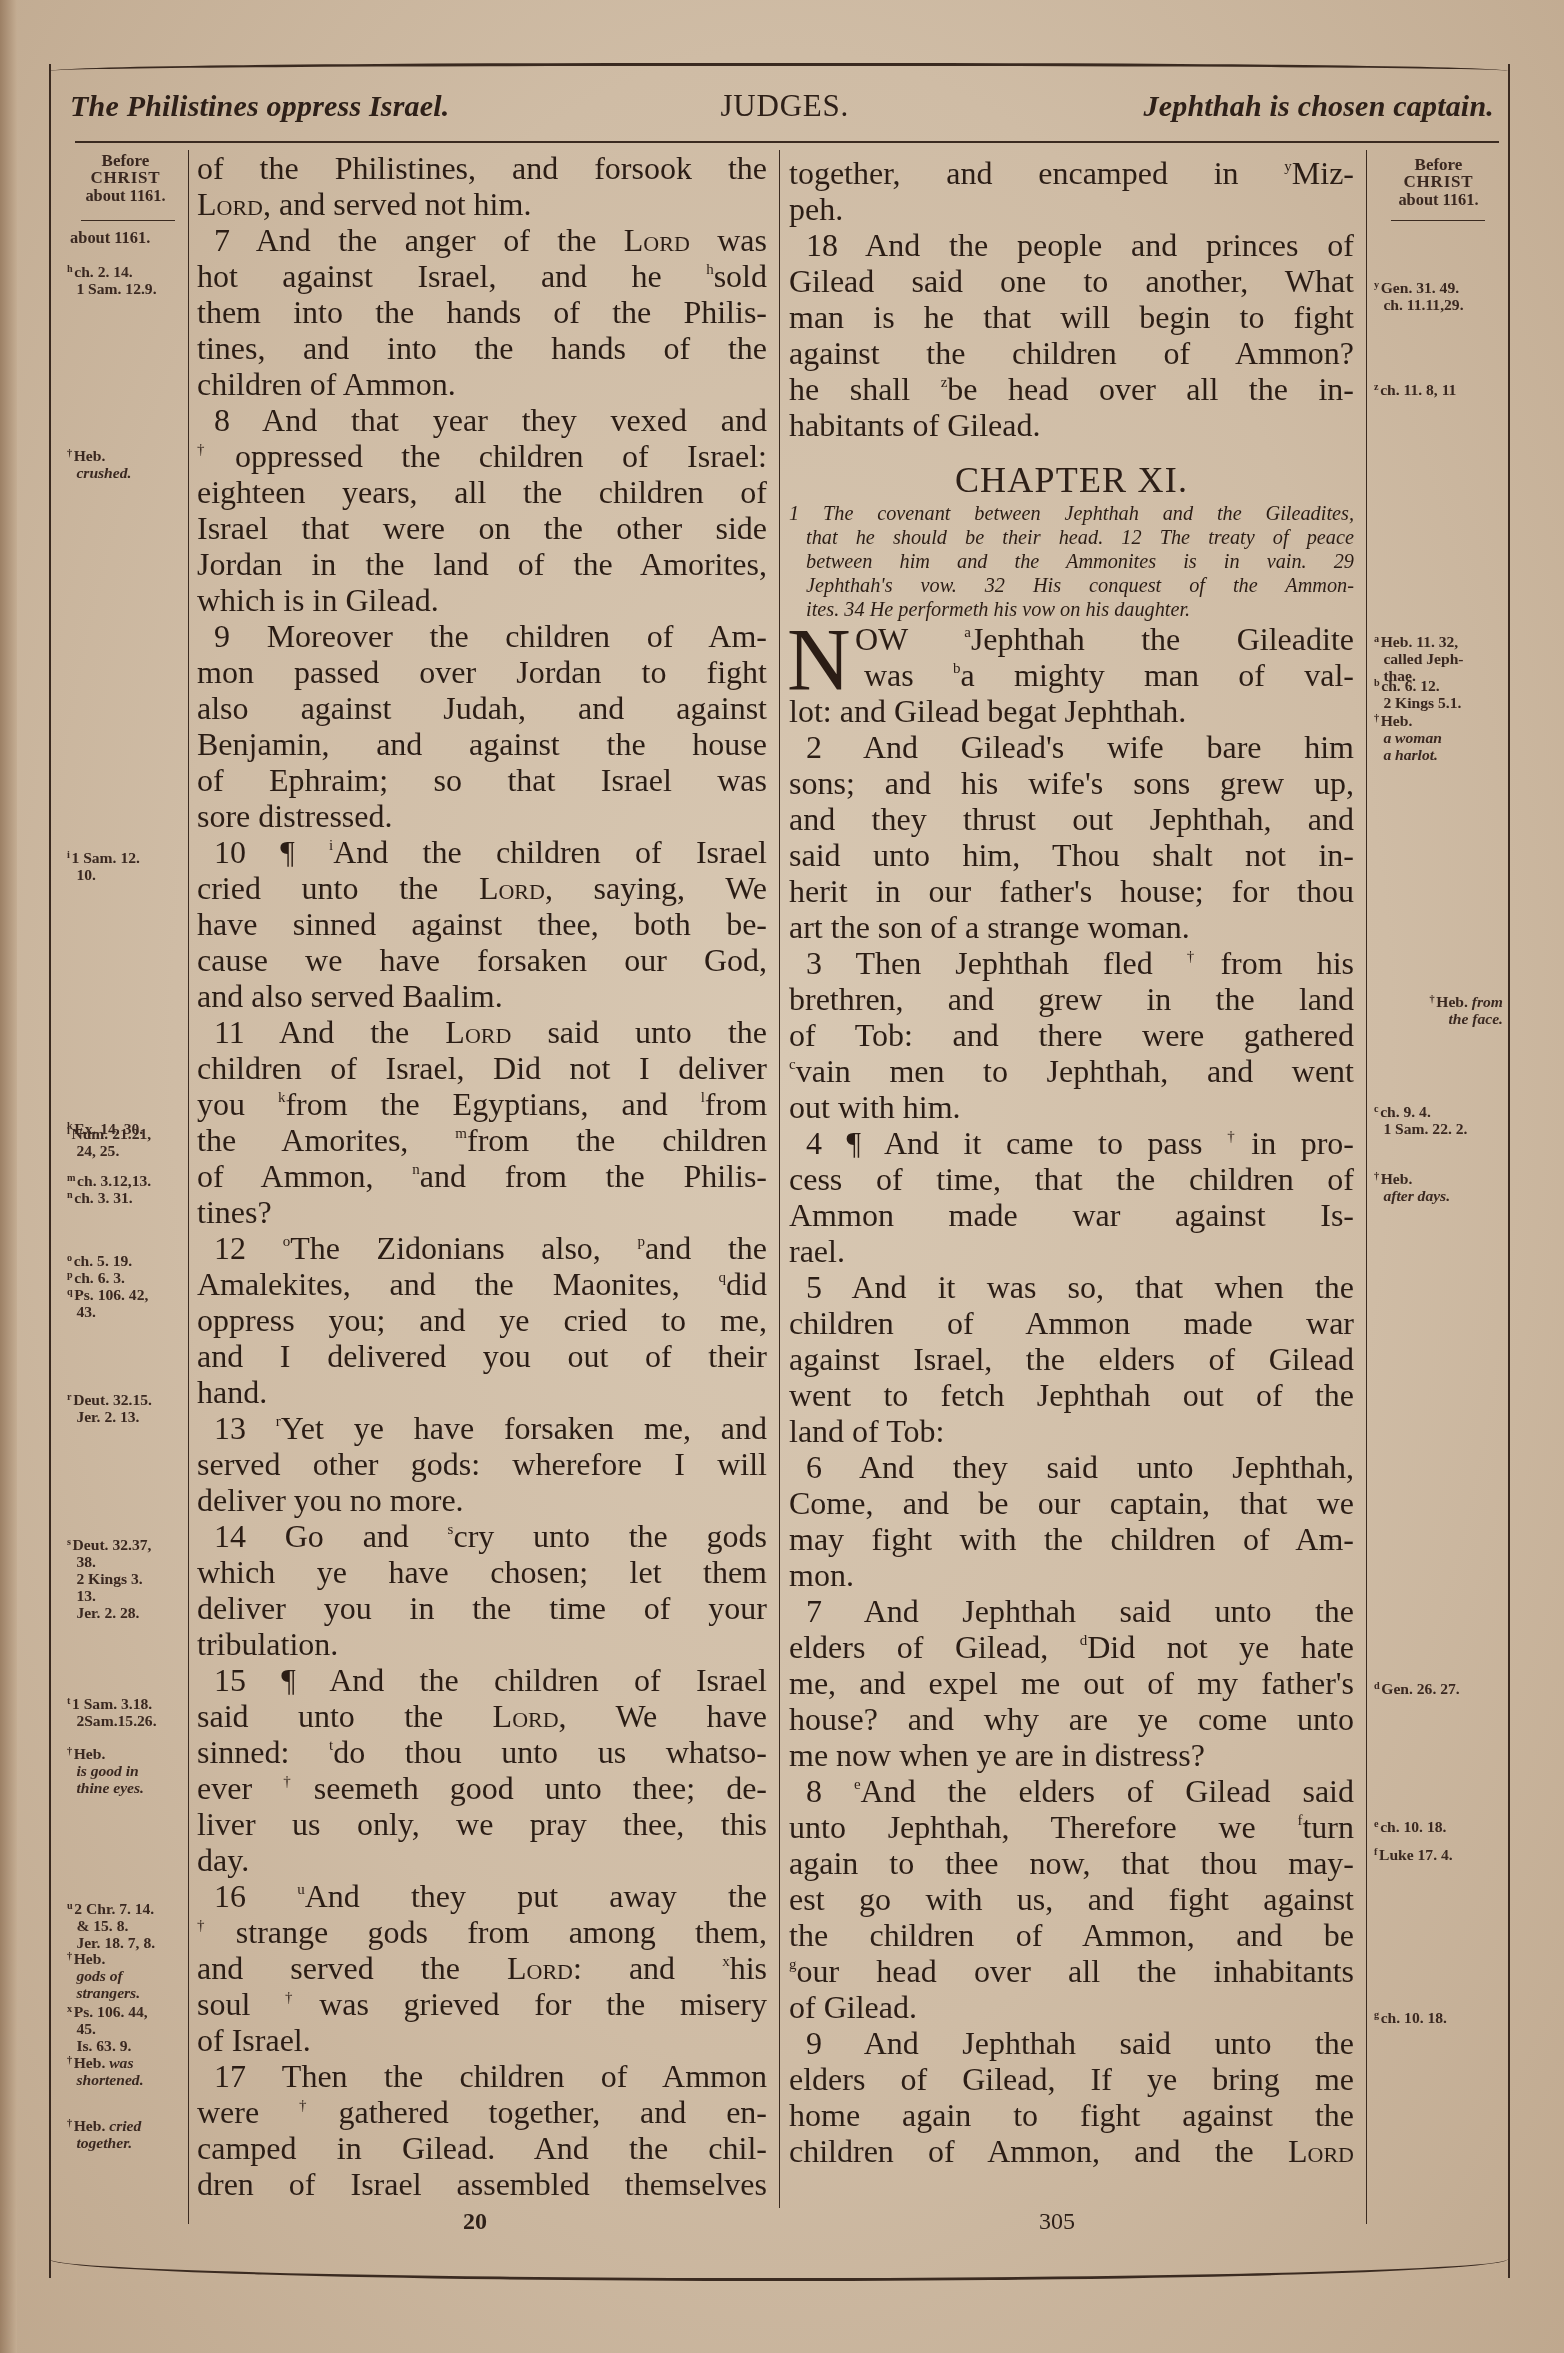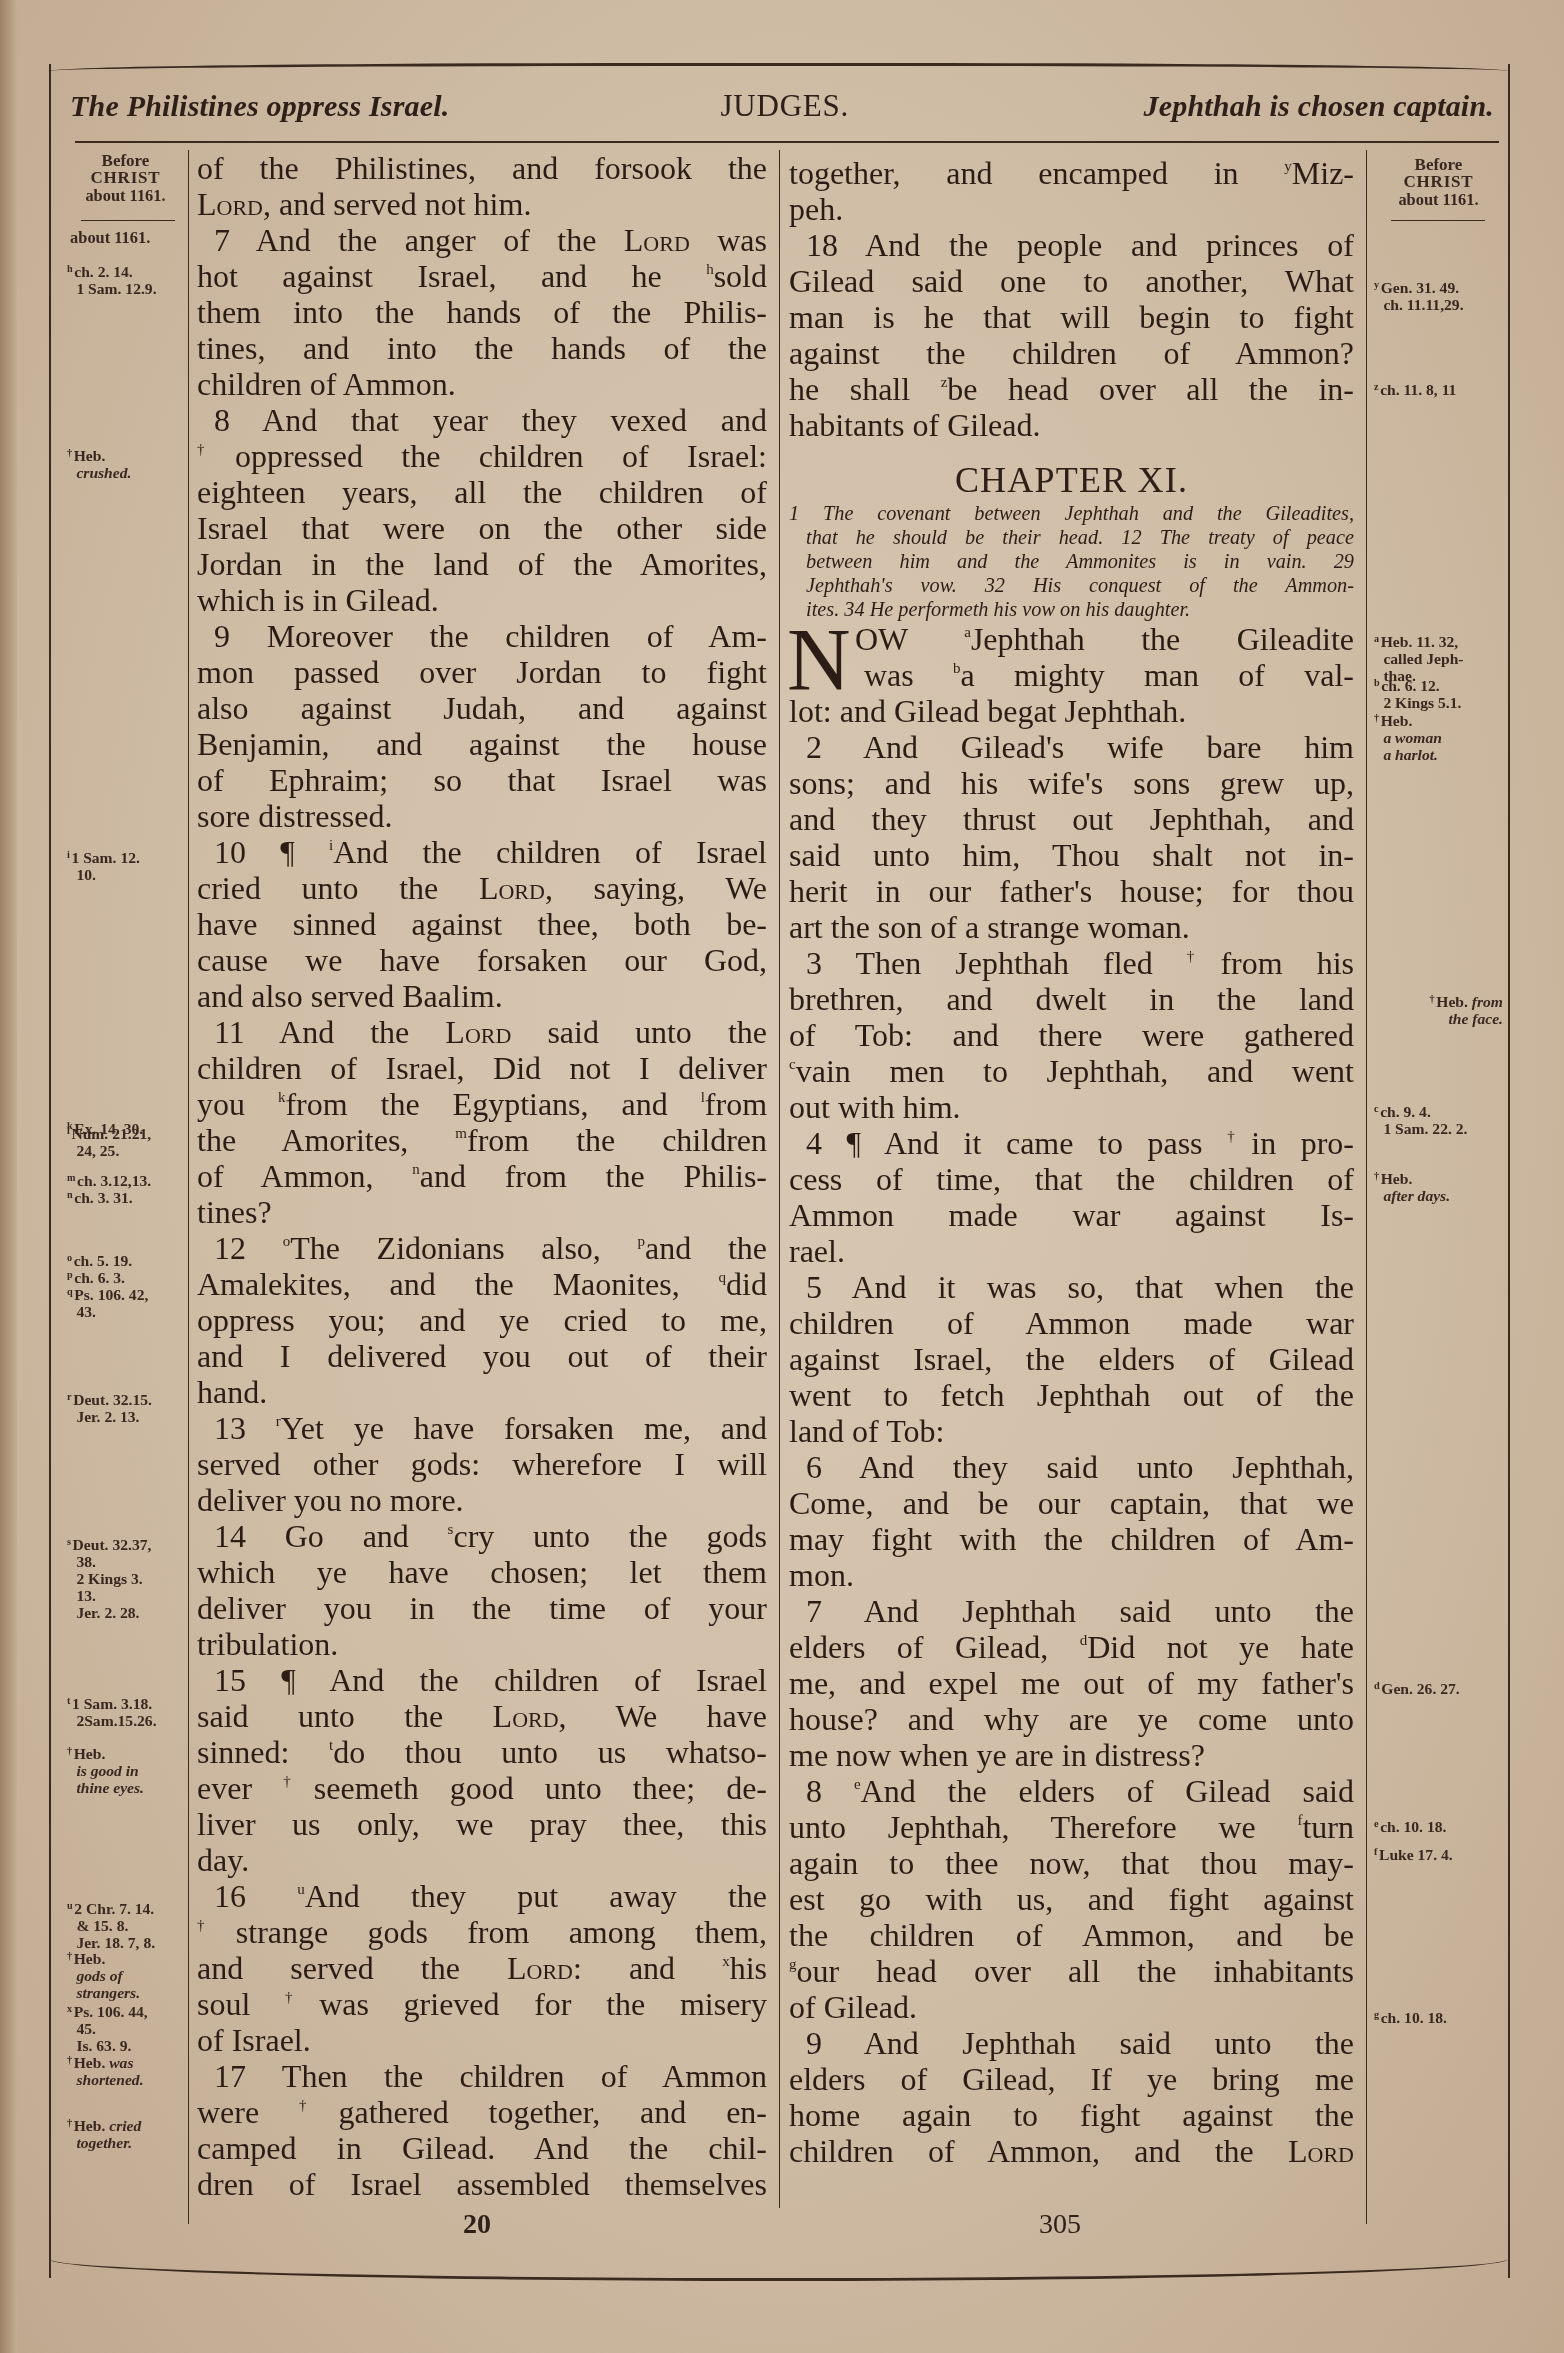--- a/index.html
+++ b/index.html
@@ -72,21 +72,21 @@
     position: absolute; font-size: 36px; letter-spacing: 1.2px; text-align: center;
   }
   .summary {
     position: absolute; font-style: italic; font-size: 20.3px; line-height: 24px; color: #2b1d15;
   }
   .summary .line { display: block; white-space: nowrap; text-align: justify; text-align-last: justify; }
   .summary .line.last { text-align-last: left; }
   .dropcap {
     position: absolute; font-size: 88px; line-height: 78px; color: #2b1d15;
   }
-  .folio { position: absolute; font-size: 28px; }
+  .folio { position: absolute; font-size: 24px; }
   .folio.bold { font-weight: bold; }
 </style>
 </head>
 <body>
 
 <div class="page-edge-left"></div>
 <div class="frame"></div>
 <div class="frame-top"></div>
 <div class="frame-bottom"></div>
 
@@ -329,21 +329,21 @@
     <span class="line" style="padding-left: 66px;">OW <sup>a</sup>Jephthah the Gileadite</span>
     <span class="line" style="padding-left: 75px;">was <sup>b</sup>a mighty man of val-</span>
     <span class="line last">lot: and Gilead begat Jephthah.</span>
     <span class="line indent">2 And Gilead's wife bare him</span>
     <span class="line">sons; and his wife's sons grew up,</span>
     <span class="line">and they thrust out Jephthah, and</span>
     <span class="line">said unto him, Thou shalt not in-</span>
     <span class="line">herit in our father's house; for thou</span>
     <span class="line last">art the son of a strange woman.</span>
     <span class="line indent">3 Then Jephthah fled <sup>†</sup>from his</span>
-    <span class="line">brethren, and dwelt in the land</span>
+    <span class="line">brethren, and grew in the land</span>
     <span class="line">of Tob: and there were gathered</span>
     <span class="line"><sup>c</sup>vain men to Jephthah, and went</span>
     <span class="line last">out with him.</span>
     <span class="line indent">4 ¶ And it came to pass <sup>†</sup>in pro-</span>
     <span class="line">cess of time, that the children of</span>
     <span class="line">Ammon made war against Is-</span>
     <span class="line last">rael.</span>
     <span class="line indent">5 And it was so, that when the</span>
     <span class="line">children of Ammon made war</span>
     <span class="line">against Israel, the elders of Gilead</span>

